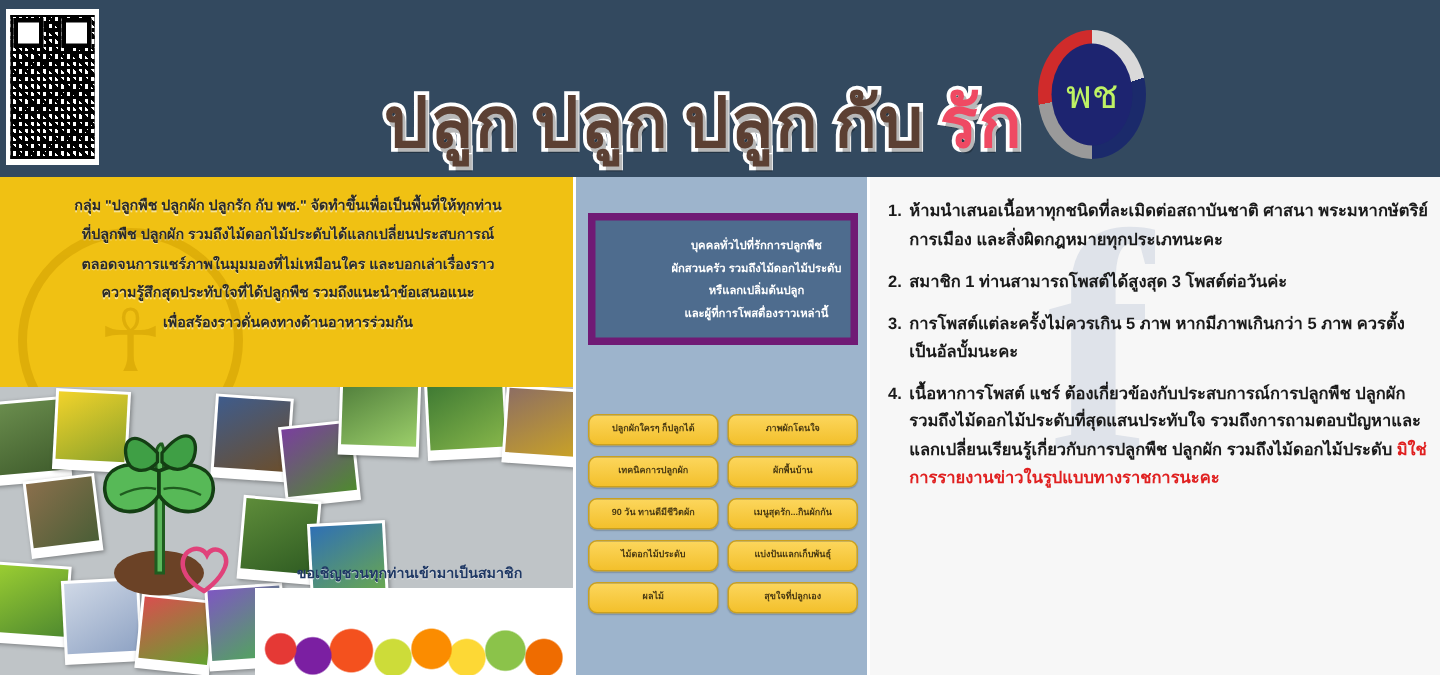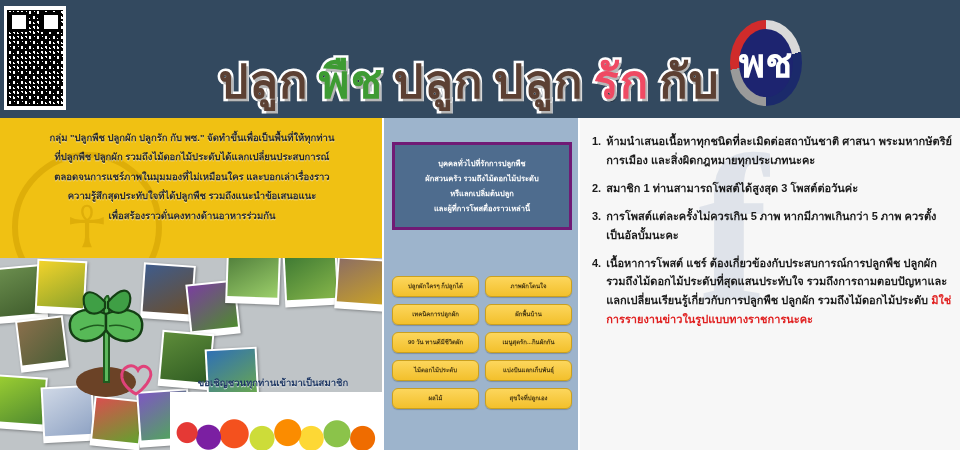--- a/index.html
+++ b/index.html
@@ -68,21 +68,21 @@
   }
   #logo-seal .ring {
     position:absolute; inset:0; border-radius:50%;
     background: conic-gradient(#d9d9d9 0 20%, #1b2a6b 20% 50%, #9a9a9a 50% 72%, #d02b2b 72% 100%);
   }
   #logo-seal .inner {
     position:absolute; left:9px; top:9px; right:9px; bottom:9px;
     border-radius:50%; background:#1d2470;
     display:flex; align-items:center; justify-content:center;
   }
-  #logo-seal .emblem { font-size: 40px; color:#ffffff; line-height:1;font-weight:bold; }
+  #logo-seal .emblem { font-size: 26px; color:#bef264; line-height:1; }
 
   
   #bars { position:absolute; left:0; top:118px; width:960px; height:38px; }
   .bar { position:absolute; top:0; height:38px;
          display:flex; align-items:center; justify-content:center; }
   .bar-title {
     font-size: 17px; font-weight: bold; color:#3b2a1c;
     -webkit-text-stroke: 3px #ffffff; paint-order: stroke fill;
     text-shadow: 1px 2px 0 rgba(0,0,0,.25);
     white-space: nowrap;
@@ -144,22 +144,22 @@
     z-index:6;
   }
 
   
   #col-mid {
     position:absolute; left:384px; top:118px; width:196px; height:332px;
     background:#9db4cc;
   }
   #mid-desc {
     position:absolute; left:8px; top:24px; width:180px; height:88px;
-    background:#4e6c8e; border:3px solid #701a75;
-    display:flex; align-items:center; justify-content:center;
+    background:#4e6c8e; border:5px solid #701a75;
+    display:flex; align-items:center; justify-content:flex-end;
   }
   #mid-desc p {
     color:#ffffff; font-size:7.5px; line-height:2.0;
     font-weight:bold; text-align:center; padding:0 6px;
   }
   #tag-grid {
     position:absolute; left:8px; top:158px; width:180px;
     display:grid; grid-template-columns: 1fr 1fr; gap:7px 6px;
   }
   .tag {
@@ -204,25 +204,24 @@
 <div id="poster">
 
   <div id="header">
 
     <div id="qr-wrap">
       <div id="qr"></div>
     </div>
 
     <div id="title-row">
       <span class="ttl brown">ปลูก</span>
-        <span class="ttl green">พืช</span>
         <span class="ttl brown"> ปลูก</span>
         <span class="ttl brown"> ปลูก</span>
+        <span class="ttl brown"> กับ</span>
         <span class="ttl pink">รัก</span>
-        <span class="ttl brown"> กับ</span>
 
       <div id="logo-seal">
         <div class="ring"></div>
         <div class="inner">
           <span class="emblem">พช</span>
         </div>
       </div>
     </div>
   </div>
 

